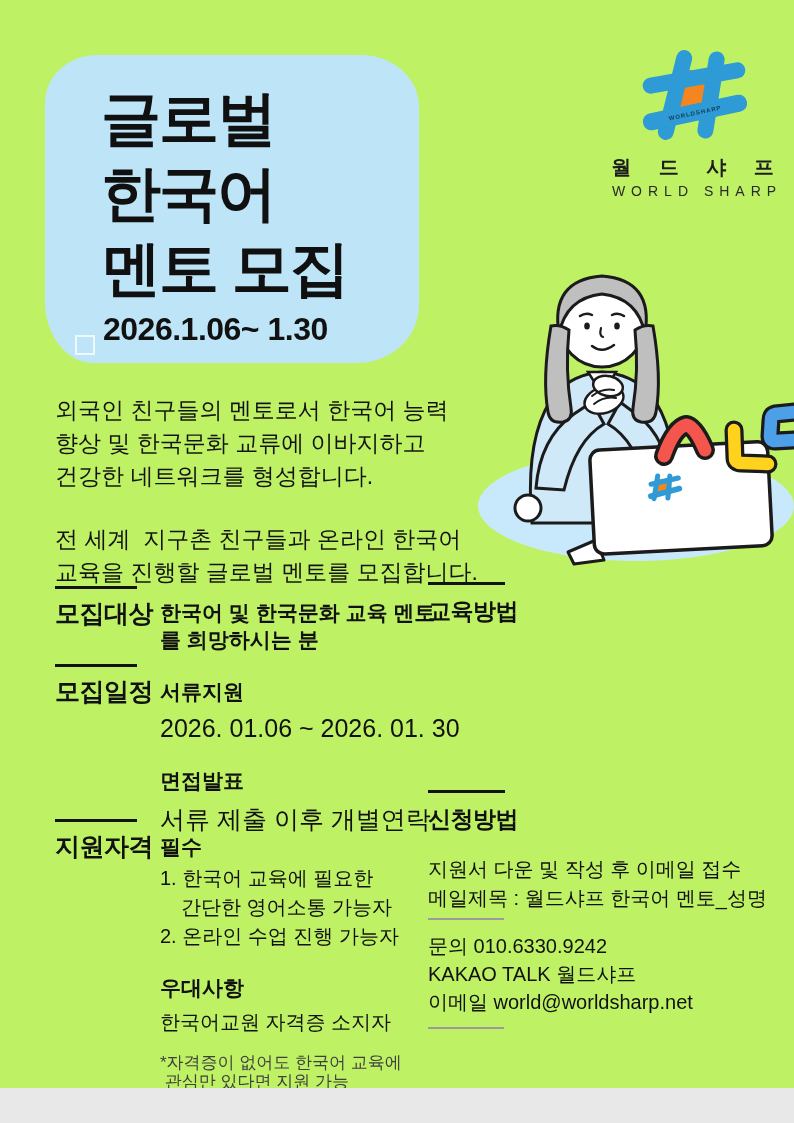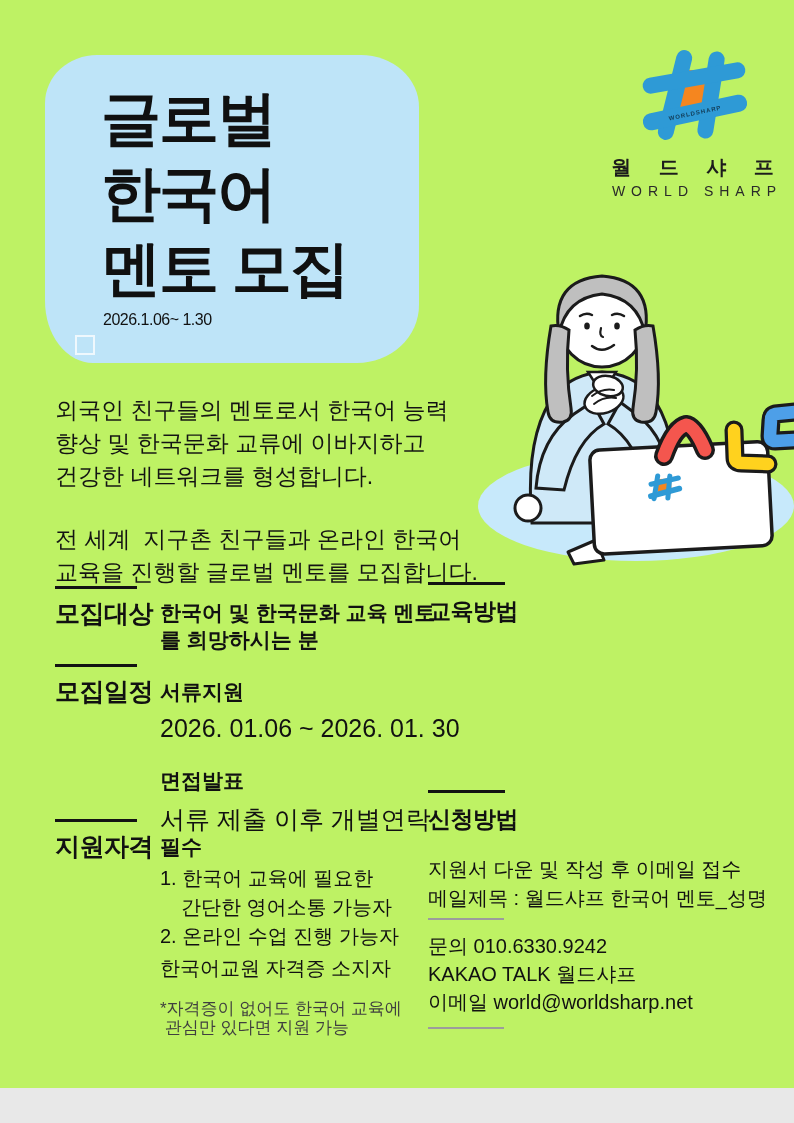--- a/index.html
+++ b/index.html
@@ -9,21 +9,21 @@
     margin:0 auto;
   }
   .pre{white-space:pre;}
   
   .hero-box{
     position:absolute;left:45px;top:55px;width:374px;height:308px;
     background:#BEE4F8;border-radius:52px 58px 62px 48px / 48px 52px 58px 62px;
   }
   .hero-title{position:absolute;left:56px;top:26px;font-size:60px;line-height:75px;
     font-weight:900;letter-spacing:-2px;color:#101010;}
-  .hero-date{position:absolute;left:58px;top:256px;font-size:16px;font-weight:400;letter-spacing:-0.5px;}
+  .hero-date{position:absolute;left:58px;top:256px;font-size:32px;font-weight:700;letter-spacing:-0.5px;}
   .hero-square{position:absolute;left:30px;top:280px;width:16px;height:16px;border:2px solid rgba(255,255,255,0.75);}
   
   .logo{position:absolute;left:600px;top:48px;width:190px;text-align:center;}
   .logo-mark{position:relative;width:112px;height:96px;margin:0 auto;}
   .logo-orange{position:absolute;left:35px;top:22px;width:44px;height:50px;background:#F5861F;border-radius:10px;}
   .bar{position:absolute;background:#2E9AD6;border-radius:8px;}
   .bar.v1{width:16px;height:92px;left:28px;top:1px;transform:rotate(14deg);}
   .bar.v2{width:16px;height:88px;left:64px;top:3px;transform:rotate(9deg);}
   .bar.h1{width:104px;height:16px;left:3px;top:22px;transform:rotate(-10deg);}
   .bar.h2{width:106px;height:17px;left:3px;top:56px;transform:rotate(-12deg);
@@ -163,20 +163,21 @@
     <div class="sched-title sched-gap">면접발표</div>
     <div class="sched-desc">서류 제출 이후 개별연락</div>
   </div>
 
   <div class="sec-label" style="left:55px;top:819px;">지원자격</div>
   <div class="qual-content">
     <div class="qual-head">필수</div>
     <div class="qual-item">1. 한국어 교육에 필요한</div>
     <div class="qual-item indent">간단한 영어소통 가능자</div>
     <div class="qual-item">2. 온라인 수업 진행 가능자</div>
+    <div class="qual-head qual-pref">우대사항</div>
     <div class="qual-desc">한국어교원 자격증 소지자</div>
     <div class="qual-note pre">*자격증이 없어도 한국어 교육에
  관심만 있다면 지원 가능</div>
   </div>
 
   <div class="method">
     <div class="sec-head">교육방법</div>
   </div>
 
   <div class="apply">

